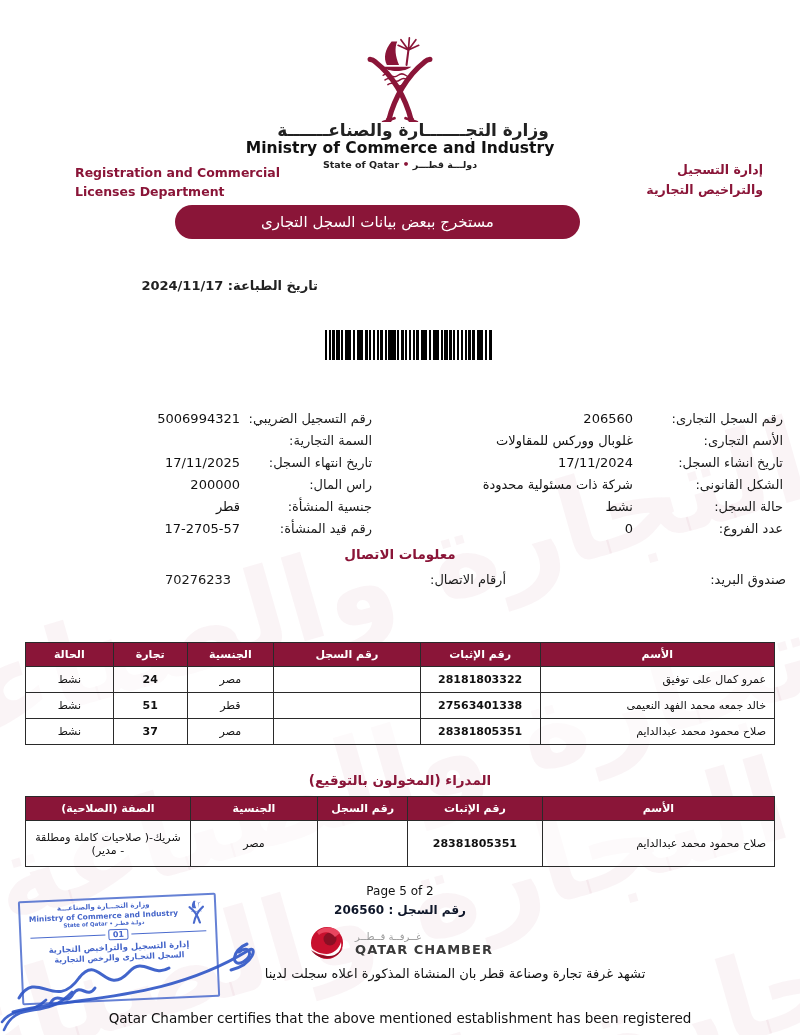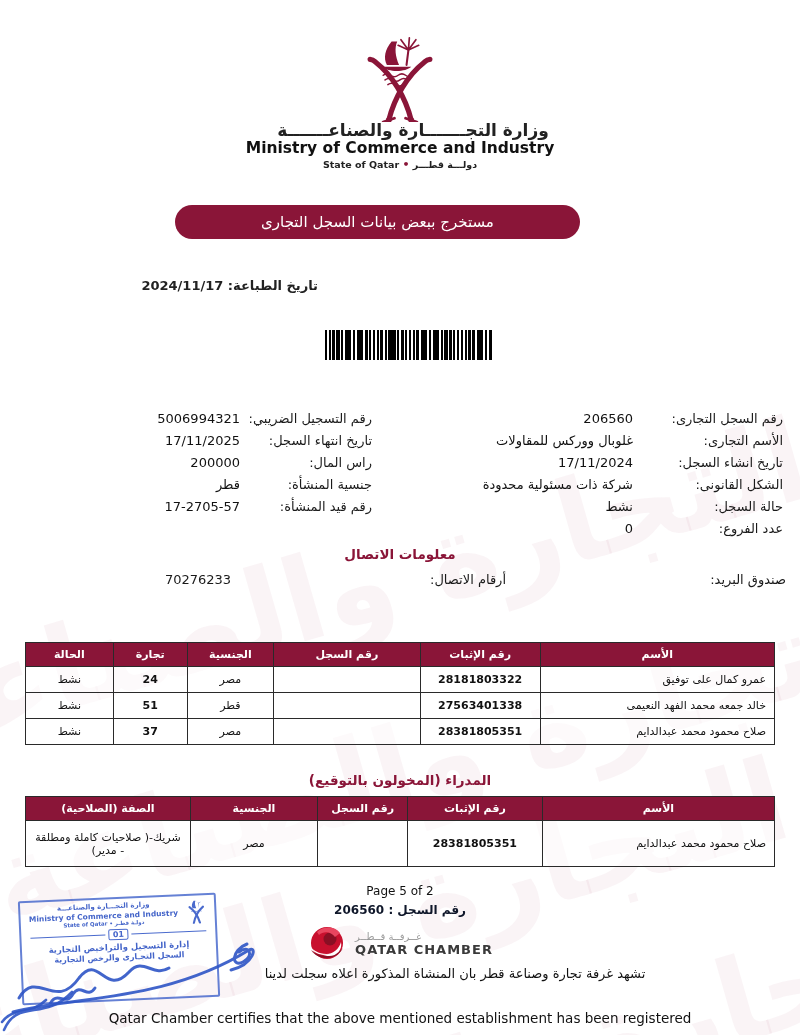--- a/index.html
+++ b/index.html
@@ -133,20 +133,25 @@
   </svg>
 
   <div class="ministry-ar">وزارة التجـــــــارة والصناعـــــــة</div>
   <div class="ministry-en">Ministry of Commerce and Industry</div>
   <div class="state-line">
     <span>State of Qatar</span>
     <span class="state-dot">•</span>
     <span>دولـــة قطـــر</span>
   </div>
 
+  <div class="dept-en">Registration and Commercial Licenses Department</div>
+  <div class="dept-ar">
+    <span style="display:block">إدارة التسجيل</span>
+    <span style="display:block">والتراخيص التجارية</span>
+  </div>
 
   <div class="banner">مستخرج ببعض بيانات السجل التجارى</div>
 
   <div class="print-date">
     <span>تاريخ الطباعة:</span>
     <span class="val">2024/11/17</span>
   </div>
 
   <div class="barcode"></div>
 
@@ -174,20 +179,24 @@
     <div class="frow">
       <span class="flabel">عدد الفروع:</span>
       <span class="fvalue"><span class="v">0</span></span>
     </div>
   </div>
 
   <div class="regcol left" dir="rtl">
     <div class="frow">
       <span class="flabel">رقم التسجيل الضريبي:</span>
       <span class="fvalue"><span class="v">5006994321</span></span>
+    </div>
+    <div class="frow">
+      <span class="flabel">السمة التجارية:</span>
+      <span class="fvalue"><span></span></span>
     </div>
     <div class="frow">
       <span class="flabel">تاريخ انتهاء السجل:</span>
       <span class="fvalue"><span class="v">17/11/2025</span></span>
     </div>
     <div class="frow">
       <span class="flabel">راس المال:</span>
       <span class="fvalue"><span class="v">200000</span></span>
     </div>
     <div class="frow">

